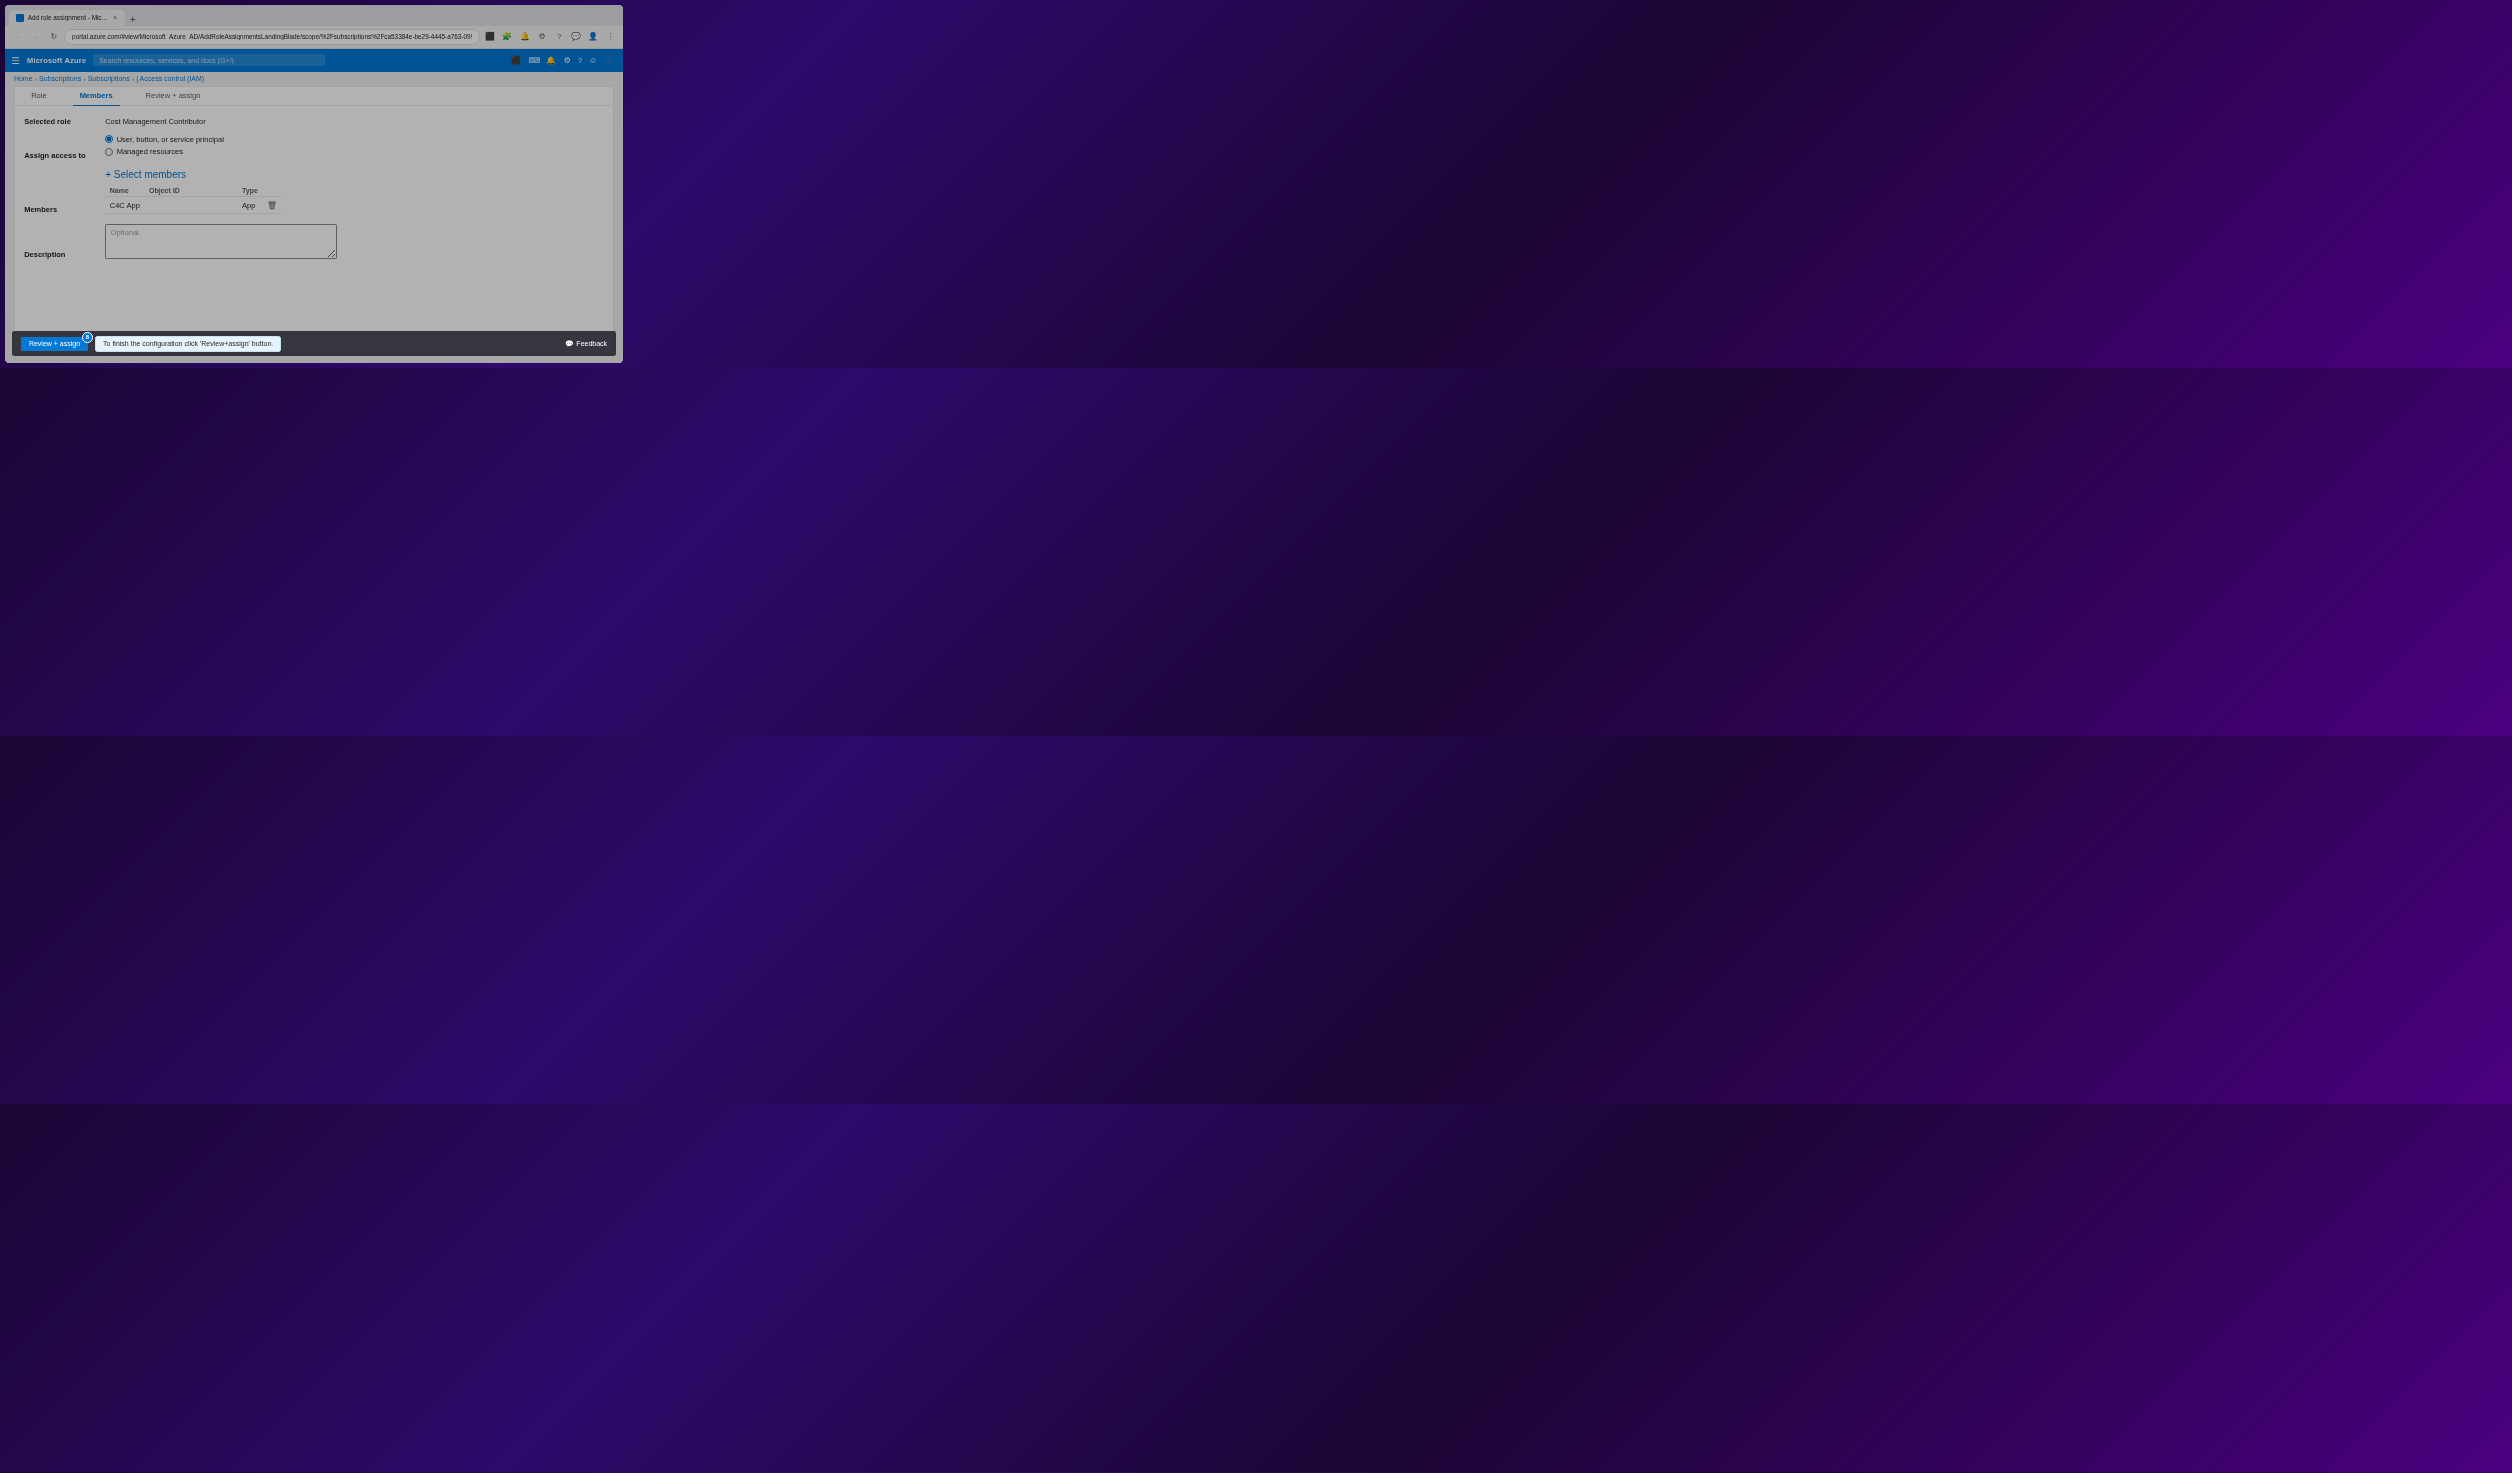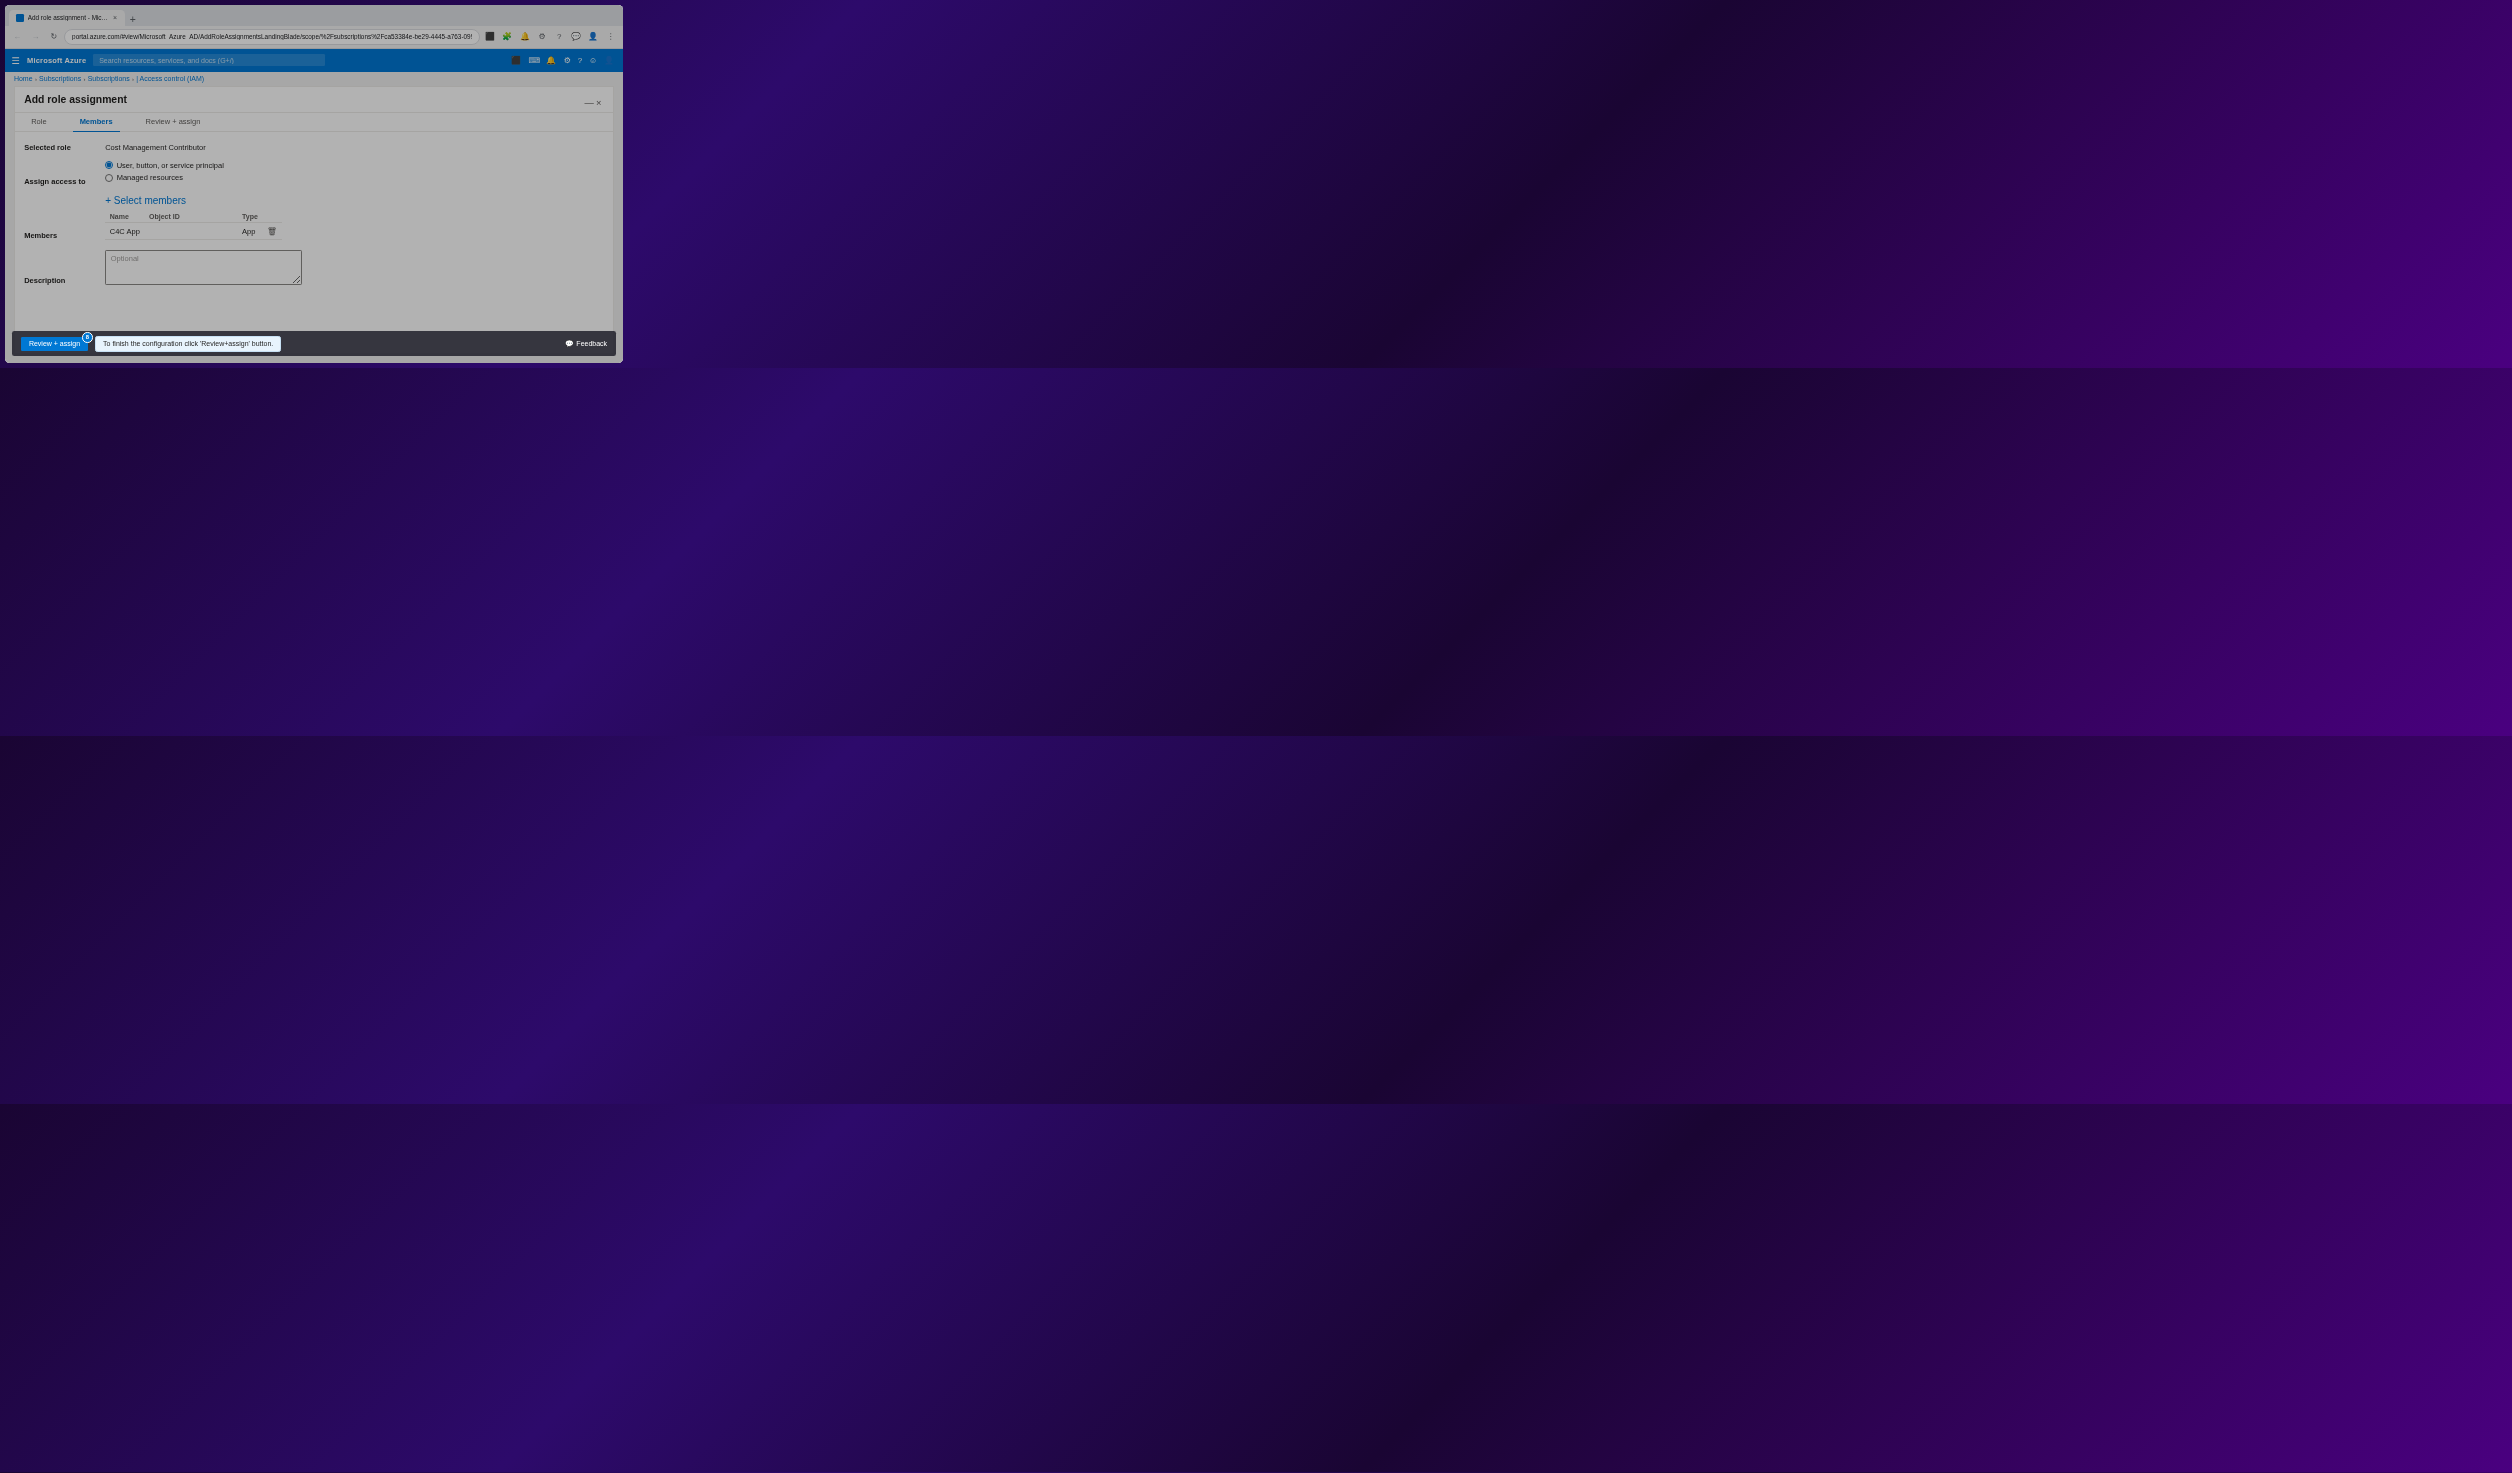--- a/index.html
+++ b/index.html
@@ -367,21 +367,21 @@
       border-bottom: 0.6px solid #edebe9;
     }
 
     .delete-icon {
       color: #605e5c;
       cursor: pointer;
       font-size: 8px;
     }
 
     .description-textarea {
-      width: 197px;
+      width: 232px;
       height: 35px;
       border: 0.6px solid #8a8886;
       border-radius: 1.2px;
       padding: 3.5px 4.6px;
       font-size: 7.5px;
       color: #201f1e;
       resize: vertical;
       font-family: 'Segoe UI', Arial, sans-serif;
       outline: none;
     }
@@ -515,25 +515,20 @@
       <span class="breadcrumb-separator">›</span>
       <span class="breadcrumb-item">Subscriptions</span>
       <span class="breadcrumb-separator">›</span>
       <span class="breadcrumb-item">Subscriptions</span>
       <span class="breadcrumb-separator">›</span>
       <span class="breadcrumb-item current">| Access control (IAM)</span>
     </div>
 
     <div class="panel">
 
-      <div class="panel-header">
-        <span class="panel-title">Add role assignment</span>
-        <span class="panel-dash">—</span>
-        <span class="panel-close">×</span>
-      </div>
 
       <div class="tabs">
         <div class="tab-item">
           <span>Role</span>
         </div>
         <div class="tab-item active">
           <span>Members</span>
         </div>
         <div class="tab-item">
           <span>Review + assign</span>

